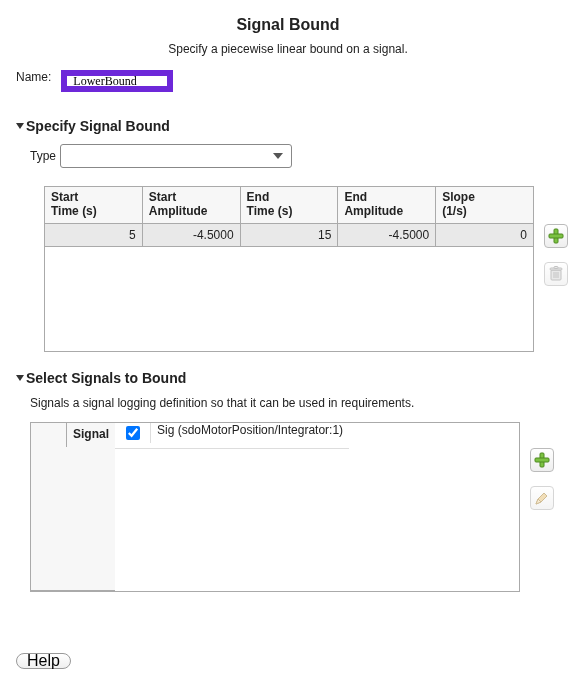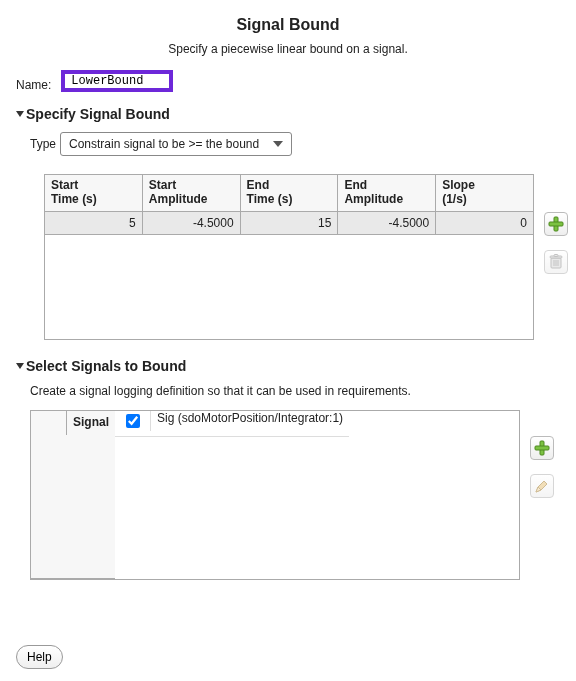--- a/index.html
+++ b/index.html
@@ -28,31 +28,31 @@
     margin: 6px 0 8px 0;
   }
   .subtitle {
     text-align: center;
     font-size: 12px;
     margin-bottom: 14px;
   }
 
   .row-name {
     display: flex;
-    align-items: flex-end;
+    align-items: flex-start;
     gap: 10px;
-    margin-bottom: 14px;
+    margin-bottom: 26px;
   }
   .label { font-size: 12px; }
   input.text-input {
     height: 22px;
-    border: 4px solid #6d28d9;
+    border: 6px solid #6d28d9;
     padding: 2px 6px;
     font-size: 12px;
-    font-family: Liberation Mono, monospace;
+    font-family: Liberation Serif, serif;
     width: 112px;
   }
 
   .section-header {
     display: flex;
     align-items: center;
     font-weight: bold;
     font-size: 14px;
     margin: 6px 0 10px 0;
     cursor: pointer;
@@ -220,26 +220,26 @@
   .footer {
     position: absolute;
     bottom: 12px;
     left: 16px;
     right: 16px;
     display: flex;
     align-items: center;
     justify-content: space-between;
   }
   .btn {
-    height: 24px;
+    height: 16px;
     border: 1px solid #999;
     border-radius: 12px;
     background: linear-gradient(#ffffff, #efefef);
     padding: 0 10px;
-    font-size: 12px;
+    font-size: 16px;
     font-family: inherit;
     display: inline-flex;
     align-items: center;
     cursor: pointer;
   }
   .footer-right { display:flex; gap:8px; }
 
   input[type="checkbox"].chk {
     width: 14px;
     height: 14px;
@@ -259,21 +259,20 @@
   </div>
 
   <div class="section-header">
     <span class="tri"></span>
     <span>Specify Signal Bound</span>
   </div>
 
   <div class="type-row">
     <span class="label">Type</span>
     <div class="select">
-      <span>Constrain signal to be &gt;= the bound</span>
       <span class="caret"></span>
     </div>
   </div>
 
   <div class="table-area">
     <div>
       <table class="bounds">
         <thead>
           <tr>
             <th>
@@ -329,21 +328,21 @@
         </svg>
       </div>
     </div>
   </div>
 
   <div class="section-header" style="margin-top:18px;">
     <span class="tri"></span>
     <span>Select Signals to Bound</span>
   </div>
 
-  <div class="helper-text">Create a signal logging definition so that it can be used in requirements.</div>
+  <div class="helper-text">Signals a signal logging definition so that it can be used in requirements.</div>
 
   <div class="signals-area">
     <div class="signals-box">
       <div class="signals-header">
         <div class="col-chk"></div>
         <div class="col-sig">Signal</div>
       </div>
       <div class="signals-row">
         <div class="col-chk">
           <input type="checkbox" class="chk" checked="" style="">

